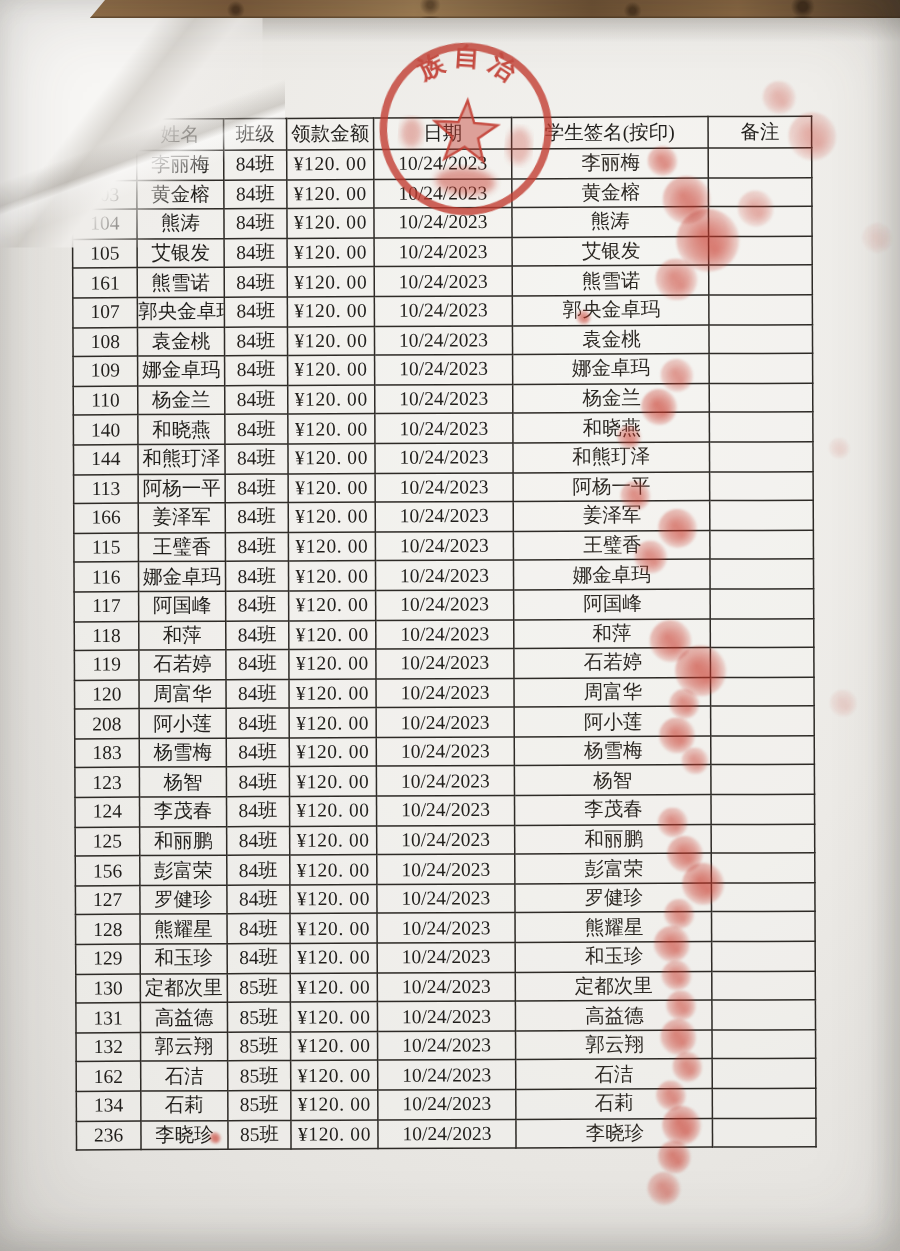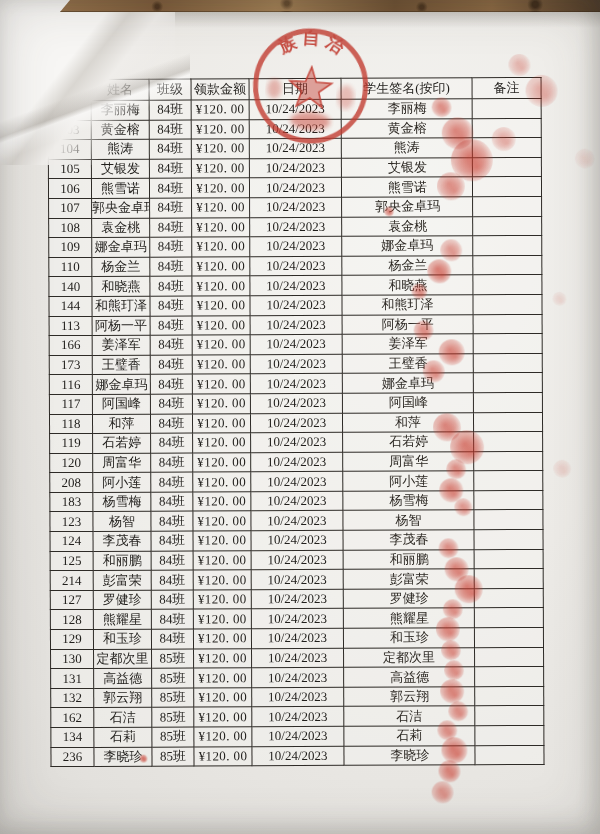--- a/index.html
+++ b/index.html
@@ -133,21 +133,21 @@
           <tr>
             <td class="cell-id">105</td>
             <td class="cell-name">艾银发</td>
             <td class="cell-class">84班</td>
             <td class="cell-amount">¥120. 00</td>
             <td class="cell-date">10/24/2023</td>
             <td class="cell-signature"><span class="sig">艾银发</span></td>
             <td class="cell-note"></td>
           </tr>
           <tr>
-            <td class="cell-id">106</td>
+            <td class="cell-id">161</td>
             <td class="cell-name">熊雪诺</td>
             <td class="cell-class">84班</td>
             <td class="cell-amount">¥120. 00</td>
             <td class="cell-date">10/24/2023</td>
             <td class="cell-signature"><span class="sig">熊雪诺</span></td>
             <td class="cell-note"></td>
           </tr>
           <tr>
             <td class="cell-id">107</td>
             <td class="cell-name">郭央金卓玛</td>
@@ -214,21 +214,21 @@
           <tr>
             <td class="cell-id">166</td>
             <td class="cell-name">姜泽军</td>
             <td class="cell-class">84班</td>
             <td class="cell-amount">¥120. 00</td>
             <td class="cell-date">10/24/2023</td>
             <td class="cell-signature"><span class="sig">姜泽军</span></td>
             <td class="cell-note"></td>
           </tr>
           <tr>
-            <td class="cell-id">173</td>
+            <td class="cell-id">115</td>
             <td class="cell-name">王璧香</td>
             <td class="cell-class">84班</td>
             <td class="cell-amount">¥120. 00</td>
             <td class="cell-date">10/24/2023</td>
             <td class="cell-signature"><span class="sig">王璧香</span></td>
             <td class="cell-note"></td>
           </tr>
           <tr>
             <td class="cell-id">116</td>
             <td class="cell-name">娜金卓玛</td>
@@ -313,21 +313,21 @@
           <tr>
             <td class="cell-id">125</td>
             <td class="cell-name">和丽鹏</td>
             <td class="cell-class">84班</td>
             <td class="cell-amount">¥120. 00</td>
             <td class="cell-date">10/24/2023</td>
             <td class="cell-signature"><span class="sig">和丽鹏</span></td>
             <td class="cell-note"></td>
           </tr>
           <tr>
-            <td class="cell-id">214</td>
+            <td class="cell-id">156</td>
             <td class="cell-name">彭富荣</td>
             <td class="cell-class">84班</td>
             <td class="cell-amount">¥120. 00</td>
             <td class="cell-date">10/24/2023</td>
             <td class="cell-signature"><span class="sig">彭富荣</span></td>
             <td class="cell-note"></td>
           </tr>
           <tr>
             <td class="cell-id">127</td>
             <td class="cell-name">罗健珍</td>

